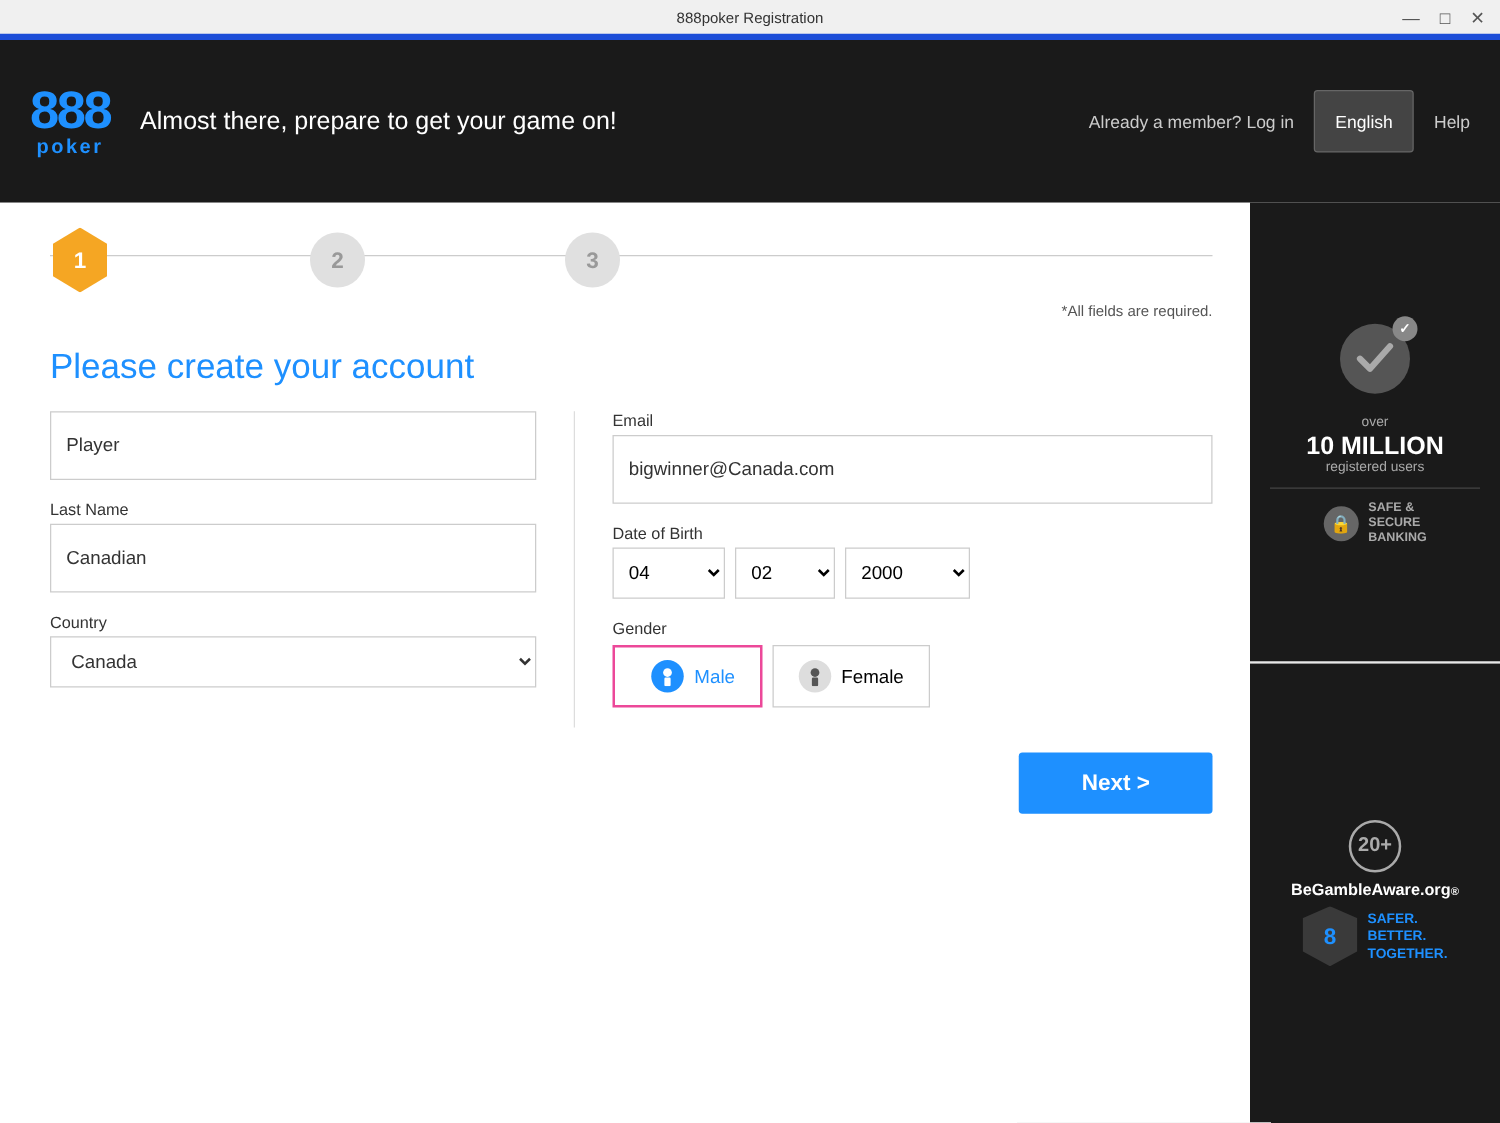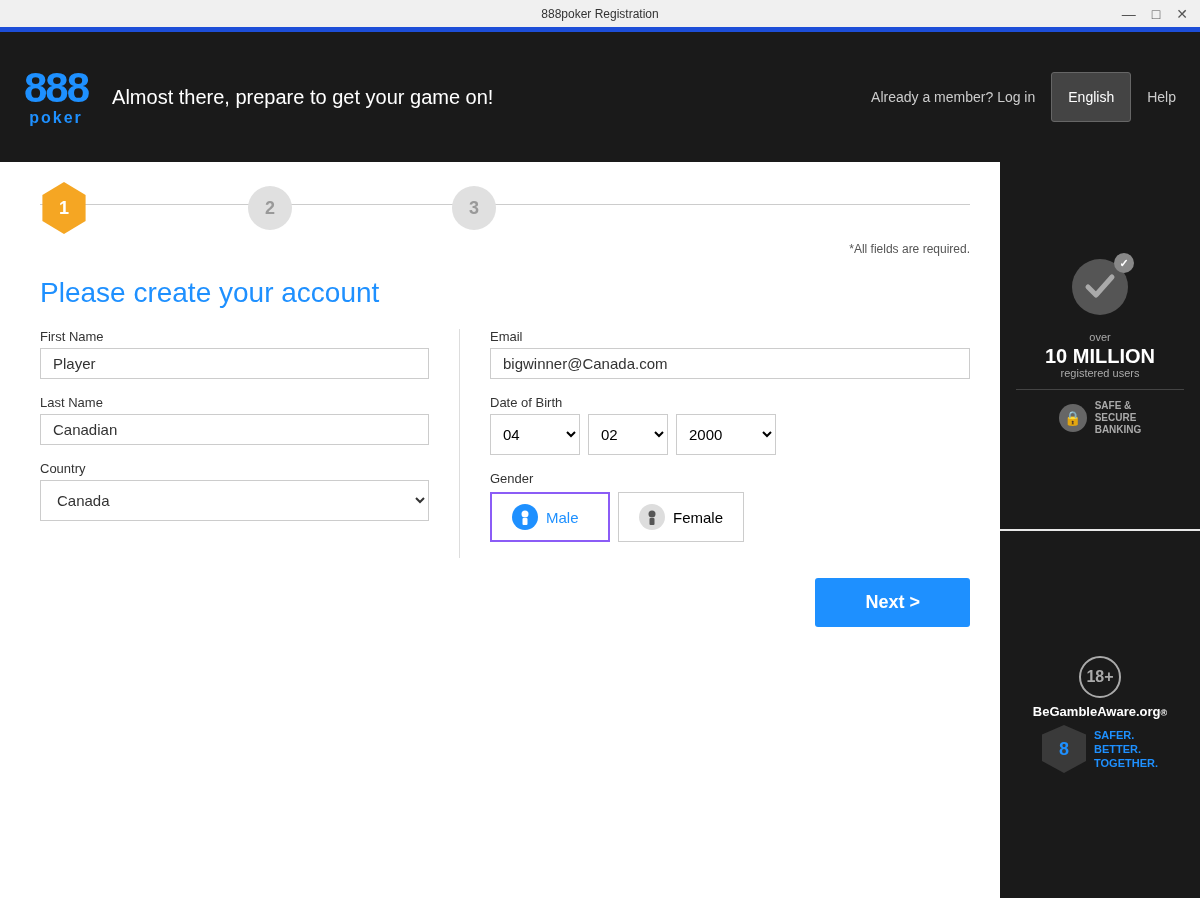--- a/index.html
+++ b/index.html
@@ -195,21 +195,21 @@
 
     .form-label {
       font-size: 13px;
       color: #333;
       margin-bottom: 4px;
       display: block;
     }
 
     .form-input {
       width: 100%;
-      padding: 6px 12px;
+      padding: 18px 12px;
       border: 1px solid #ccc;
       font-size: 15px;
       color: #333;
       outline: none;
     }
 
     .form-select {
       width: 100%;
       padding: 10px 12px;
       border: 1px solid #ccc;
@@ -248,22 +248,23 @@
       align-items: center;
       gap: 8px;
       padding: 10px 20px;
       border: 1px solid #ccc;
       background: white;
       cursor: pointer;
       font-size: 15px;
       min-width: 120px;
     }
     .gender-btn.selected {
-      border: 2px solid #8b5cf6;
+      border: 2px solid #ec4899;
       color: #1e90ff;
+      justify-content: flex-end;
     }
     .gender-icon {
       width: 26px;
       height: 26px;
       border-radius: 50%;
       background: #ddd;
       display: flex;
       align-items: center;
       justify-content: center;
       font-size: 16px;
@@ -461,21 +462,20 @@
 
     <div class="required-note">*All fields are required.</div>
 
     <h1 class="form-title">Please create your account</h1>
 
     <div class="form-columns">
 
       <div class="form-col-left">
 
         <div class="form-group">
-          <label class="form-label">First Name</label>
           <input class="form-input" type="text" value="Player" style="">
         </div>
 
         <div class="form-group">
           <label class="form-label">Last Name</label>
           <input class="form-input" type="text" value="Canadian" style="">
         </div>
 
         <div class="form-group">
           <label class="form-label">Country</label>
@@ -568,21 +568,21 @@
         <div class="ad-lock-icon">🔒</div>
         <div class="ad-safe-text">
           <span>SAFE &amp;</span><br>
           <span>SECURE</span><br>
           <span>BANKING</span>
         </div>
       </div>
     </div>
 
     <div class="ad-card">
-      <div class="ad-18-badge">18+</div>
+      <div class="ad-18-badge">20+</div>
       <div class="ad-gambleware">
         <span>BeGambleAware.org</span><span style="font-size:9px;">®</span>
       </div>
       <div class="ad-shield-row">
         <div style="background:#3a3a3a;width:44px;height:48px;clip-path:polygon(50% 0%,100% 20%,100% 75%,50% 100%,0% 75%,0% 20%);display:flex;align-items:center;justify-content:center;color:#1e90ff;font-weight:900;font-size:18px;">
           <span>8</span>
         </div>
         <div class="ad-safer-text">
           <span>SAFER.</span><br>
           <span>BETTER.</span><br>

